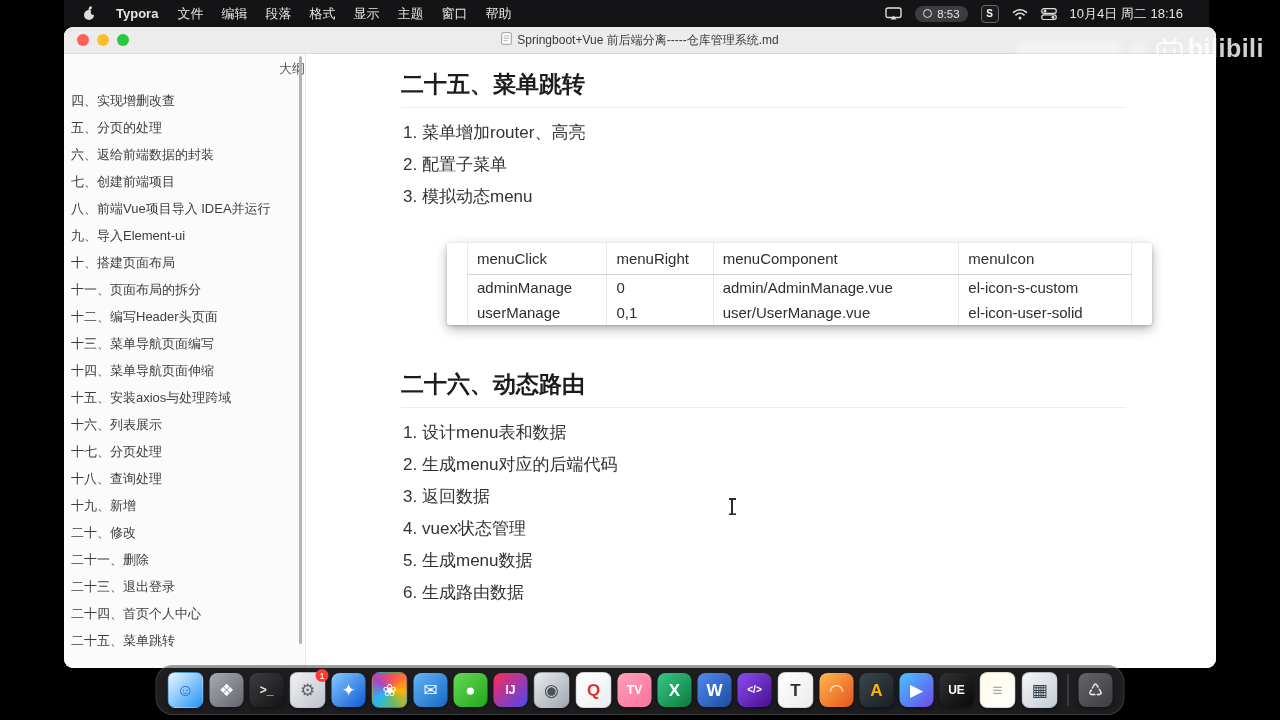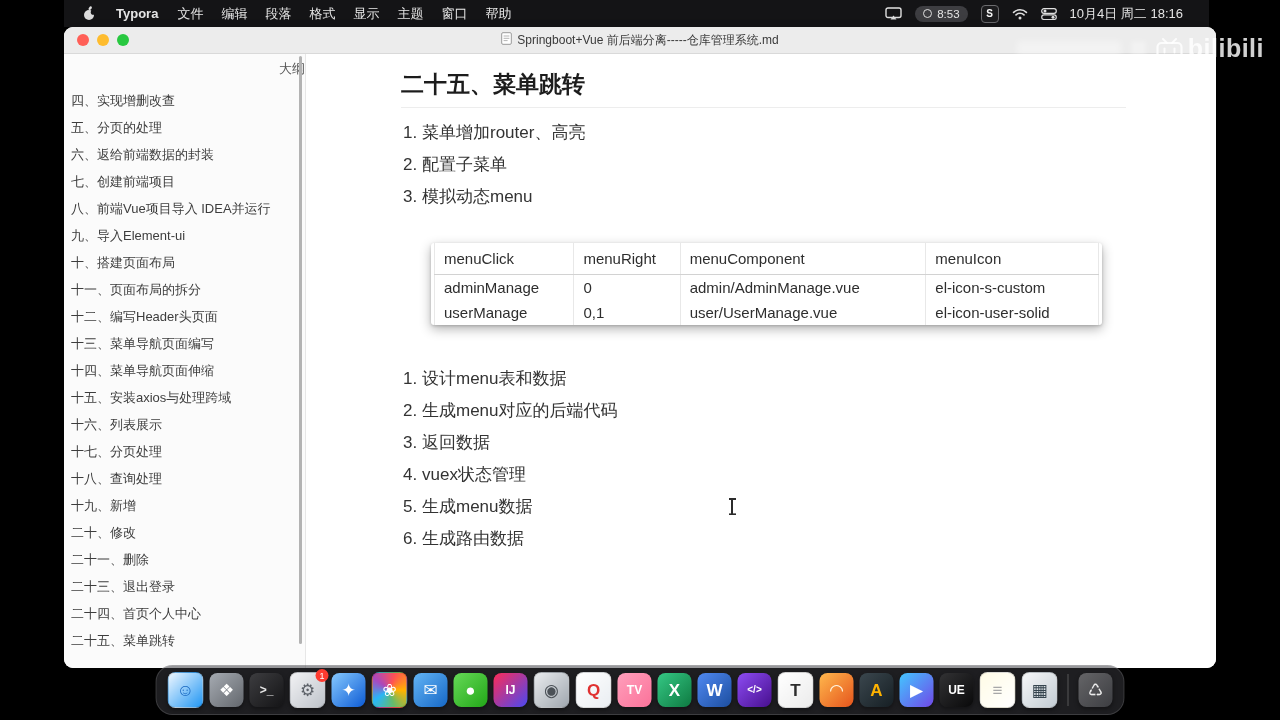--- a/index.html
+++ b/index.html
@@ -32,21 +32,21 @@
   .sidebar{position:relative;width:241px;background:#fbfbfb;border-right:1px solid #e7e7e7;overflow:hidden;}
   .outline-title{text-align:right;font-size:13px;color:#555;padding:6px 0 9px;}
   .side-item{height:27px;line-height:27px;padding-left:7px;font-size:13px;color:#3d3d3d;white-space:nowrap;overflow:hidden;text-overflow:ellipsis;}
   .side-scrollbar{position:absolute;top:2px;right:3px;width:3px;height:588px;background:#b3b3b3;border-radius:2px;}
 
   
   .content{position:relative;flex:1;background:#fff;padding:15px 0 0 95px;overflow:hidden;}
   .content h1{width:725px;margin:0;font-size:23px;font-weight:700;color:#1c1c1c;padding-bottom:7px;border-bottom:1px solid #ededed;}
   .content ol{width:700px;margin:15px 0 0 0;padding-left:21px;font-size:17px;color:#333;line-height:20px;}
   .content ol li{margin-bottom:12px;}
-  .table-card{margin:36px 0 44px 30px;width:665px;background:#fff;border-radius:3px;padding:0 3px;
+  .table-card{margin:36px 0 44px 46px;width:665px;background:#fff;border-radius:3px;padding:0 20px;
     box-shadow:0 4px 12px rgba(0,0,0,.30),0 1px 3px rgba(0,0,0,.18);}
   table{border-collapse:collapse;width:100%;table-layout:fixed;font-size:15px;color:#2e2e2e;}
   thead th{font-weight:400;text-align:left;height:31px;padding:0 9px;border-bottom:1px solid #d2d2d2;border-left:1px solid #e8e8e8;}
   tbody td{height:25px;padding:0 9px;border-left:1px solid #e8e8e8;white-space:nowrap;overflow:hidden;}
   th:last-child,td:last-child{border-right:1px solid #e8e8e8;}
 
   
   .ibeam{position:absolute;left:421px;top:444px;width:10px;height:17px;filter:drop-shadow(0 0 1px rgba(255,255,255,.9));}
   .ibeam::before{content:"";position:absolute;left:4.2px;top:1px;bottom:1px;width:1.6px;background:#2b2b2b;}
   .ibeam::after{content:"";position:absolute;left:1.5px;width:7px;height:1.6px;top:0;background:#2b2b2b;box-shadow:0 15.4px 0 #2b2b2b;}
@@ -196,20 +196,21 @@
                   <tr>
                     <td>userManage</td>
                     <td>0,1</td>
                     <td>user/UserManage.vue</td>
                     <td>el-icon-user-solid</td>
                   </tr>
                 </tbody>
             </table>
           </div>
 
+          <h1>二十六、动态路由</h1>
           <ol id="ol-2">
               <li>设计menu表和数据</li>
               <li>生成menu对应的后端代码</li>
               <li>返回数据</li>
               <li>vuex状态管理</li>
               <li>生成menu数据</li>
               <li>生成路由数据</li>
             </ol>
 
           <div class="ibeam"></div>

